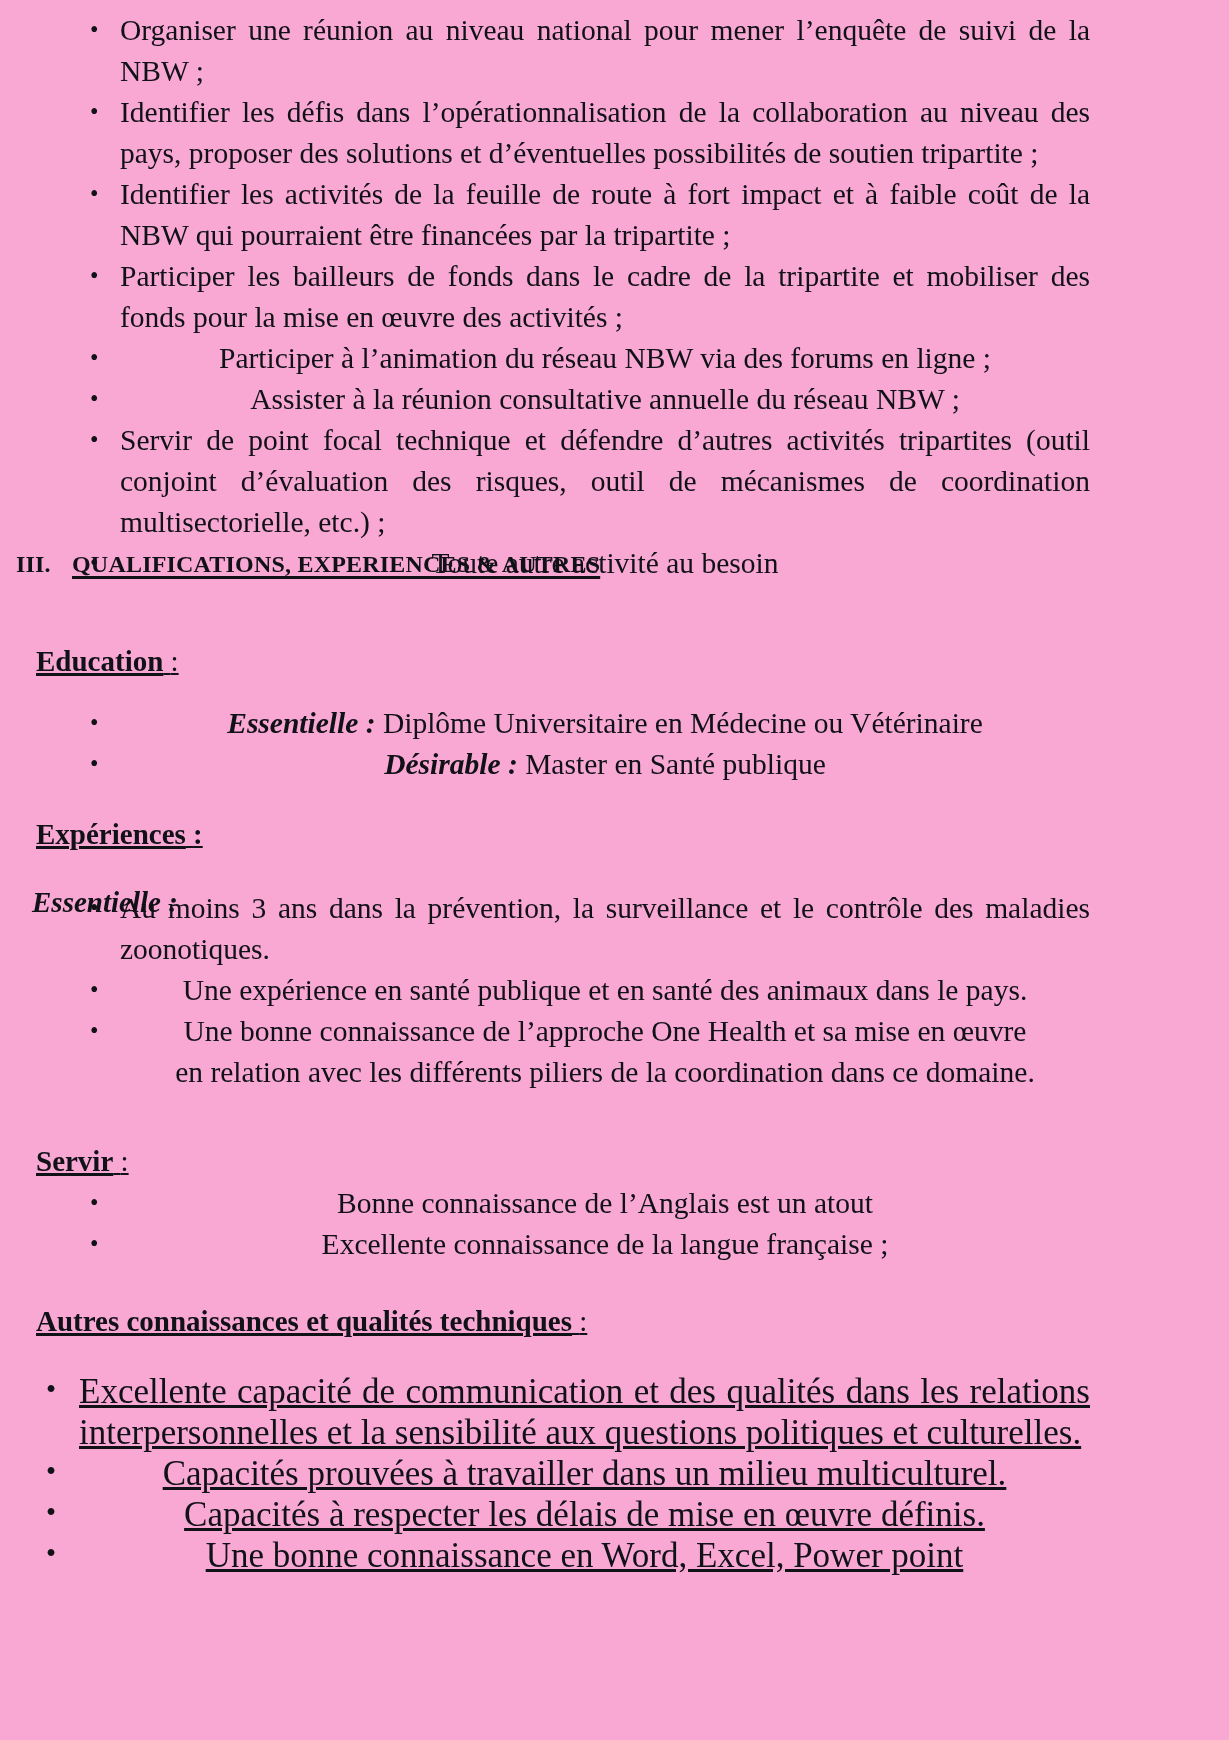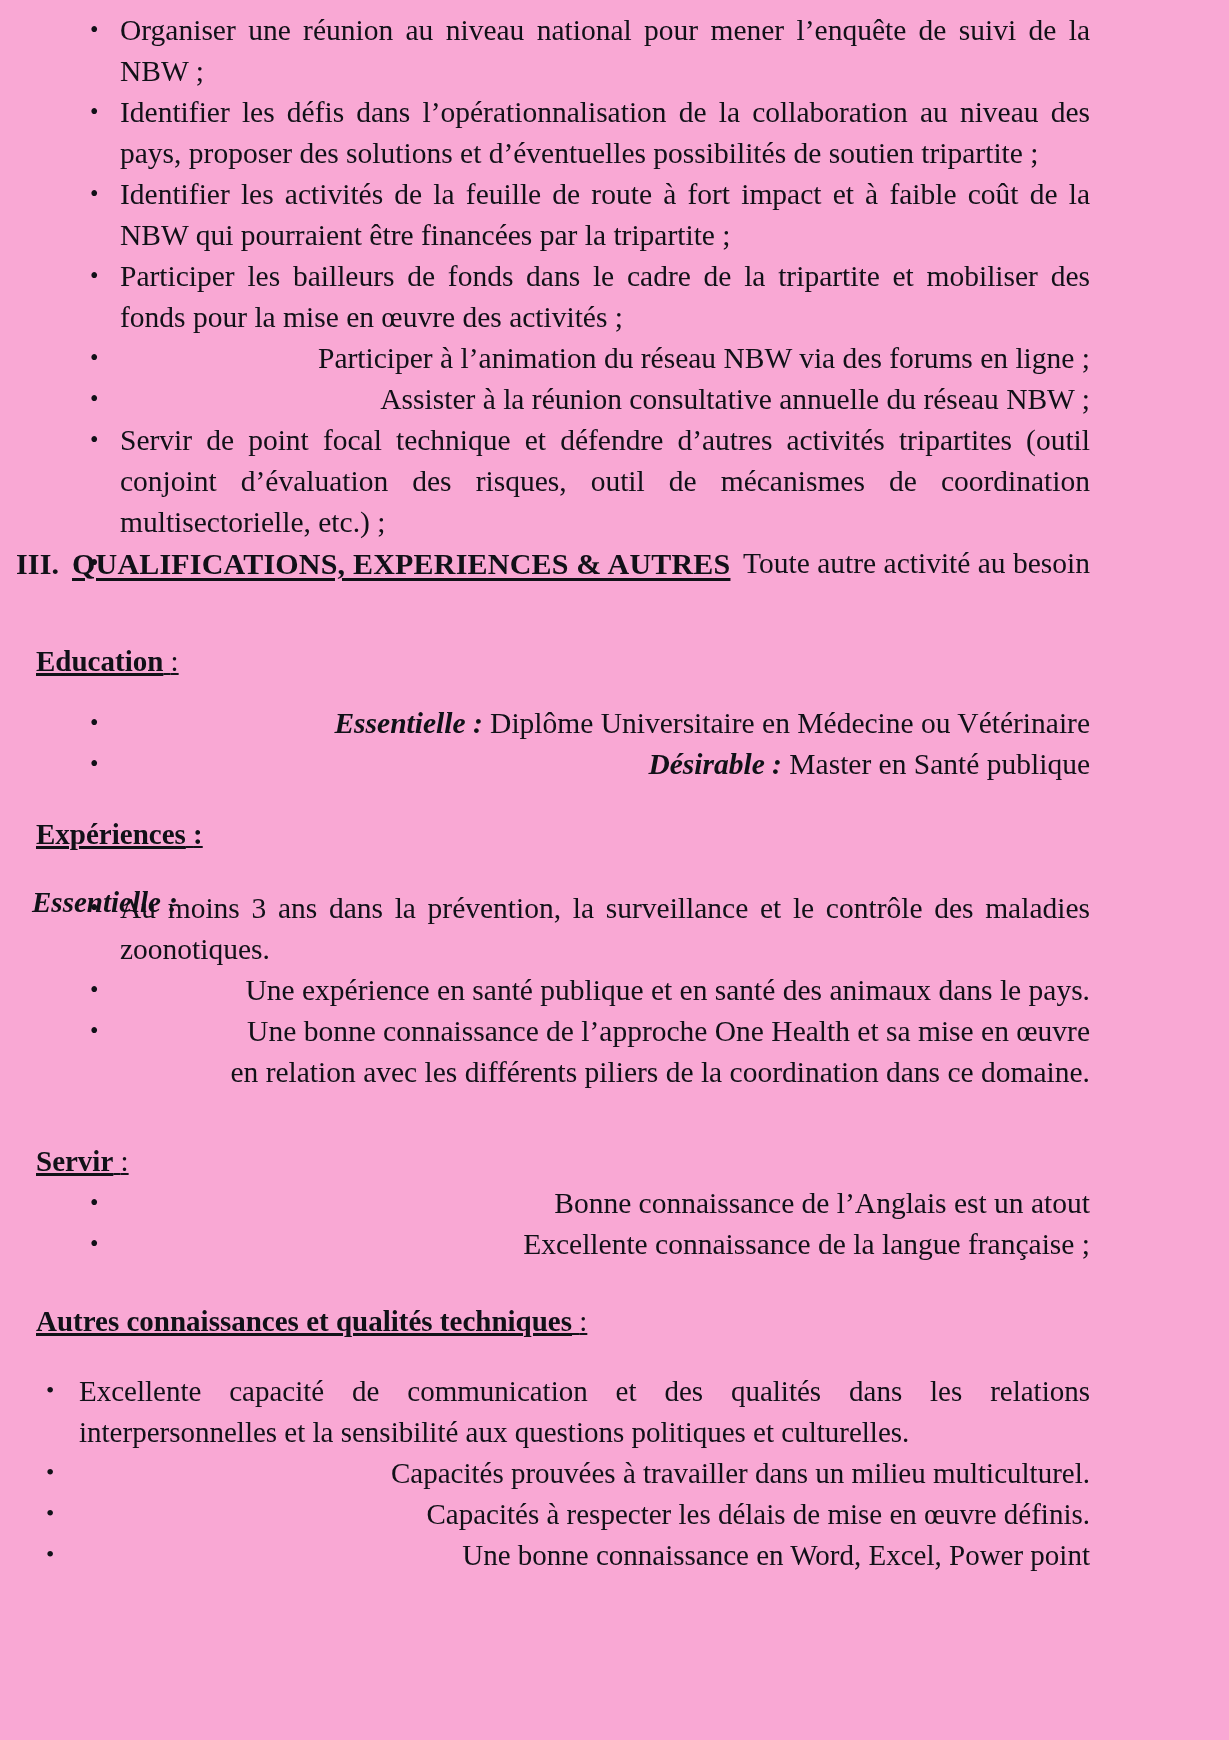--- a/index.html
+++ b/index.html
@@ -41,21 +41,21 @@
   }
   ul.bl > li::before {
     content: "\2022";
     position: absolute;
     left: 0;
     top: -0.06em;
     font-size: 0.82em;
     line-height: inherit;
   }
   ul.bl > li.nojust {
-    text-align: right;
+    text-align: center;
   }
 
   
   .romanhead {
     display: flex;
     align-items: baseline;
     font-weight: bold;
     letter-spacing: 0.2px;
   }
   .romanhead .num {
@@ -80,23 +80,23 @@
   }
   .subhead .colon {
     font-weight: bold;
     text-decoration: none;
   }
 
   .bi { font-weight: bold; font-style: italic; }
 
   
   .s-body  { font-size: 29.5px; line-height: 41px; }
-  .s-roman { font-size: 30px;  line-height: 38px; }
+  .s-roman { font-size: 24px;  line-height: 38px; }
   .s-sub   { font-size: 29px;  line-height: 38px; }
-  .s-last  { font-size: 29px; line-height: 41px; }
+  .s-last  { font-size: 35px; line-height: 41px; text-decoration: underline; }
 
   .second-line-indent {
     display: block;
   }
 </style>
 </head>
 <body>
 
 <div class="page">
 

